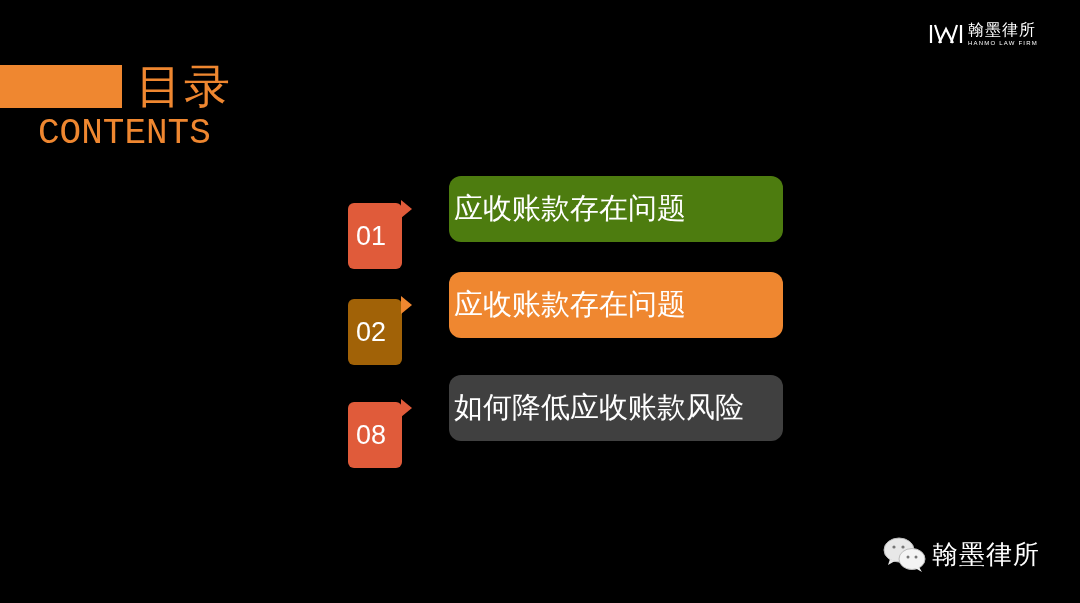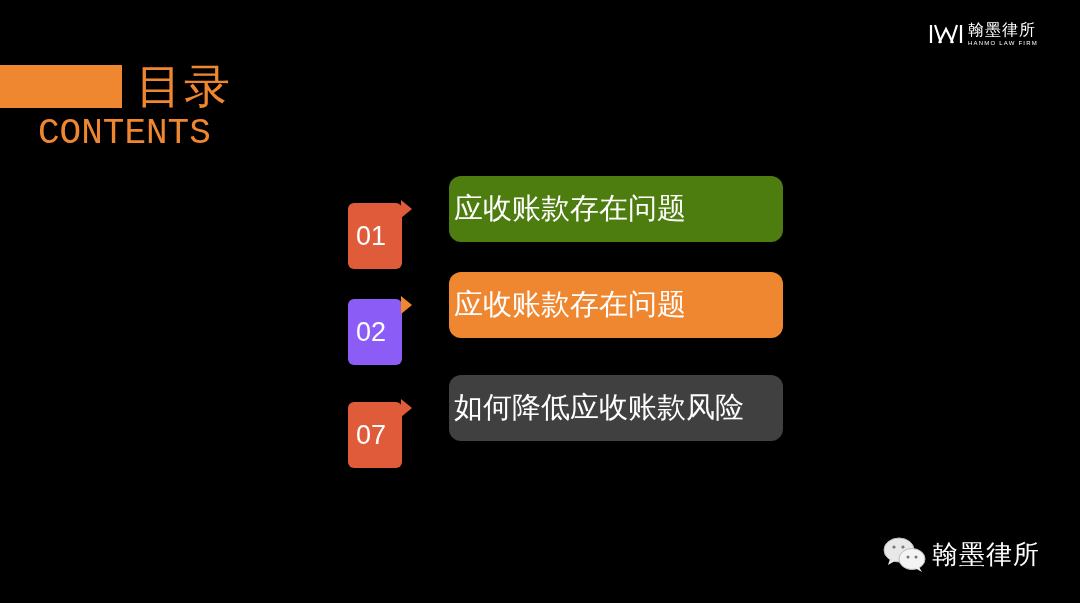--- a/index.html
+++ b/index.html
@@ -74,32 +74,32 @@
   <div class="num-tile" style="background:#e05b3a">
     <span>01</span>
   </div>
   <div class="num-arrow" style="border-left-color:#e05b3a"></div>
   <div class="label-box" style="background:#4d7c0f">
     <span>应收账款存在问题</span>
   </div>
 </div>
 
 <div class="item" style="top:272px">
-  <div class="num-tile" style="background:#8b5cf6">
+  <div class="num-tile" style="background:#a16207">
     <span>02</span>
   </div>
   <div class="num-arrow" style="border-left-color:#ef8730"></div>
   <div class="label-box" style="background:#ef8730">
     <span>应收账款存在问题</span>
   </div>
 </div>
 
 <div class="item" style="top:375px">
   <div class="num-tile" style="background:#e05b3a">
-    <span>07</span>
+    <span>08</span>
   </div>
   <div class="num-arrow" style="border-left-color:#e05b3a"></div>
   <div class="label-box" style="background:#404040">
     <span>如何降低应收账款风险</span>
   </div>
 </div>
 
 <div class="wechat">
   <svg class="wechat-icon" viewBox="0 0 46 38">
     <ellipse cx="17" cy="15" rx="15" ry="12" fill="#e8e8e8" stroke="#bdbdbd" stroke-width="1"></ellipse>

